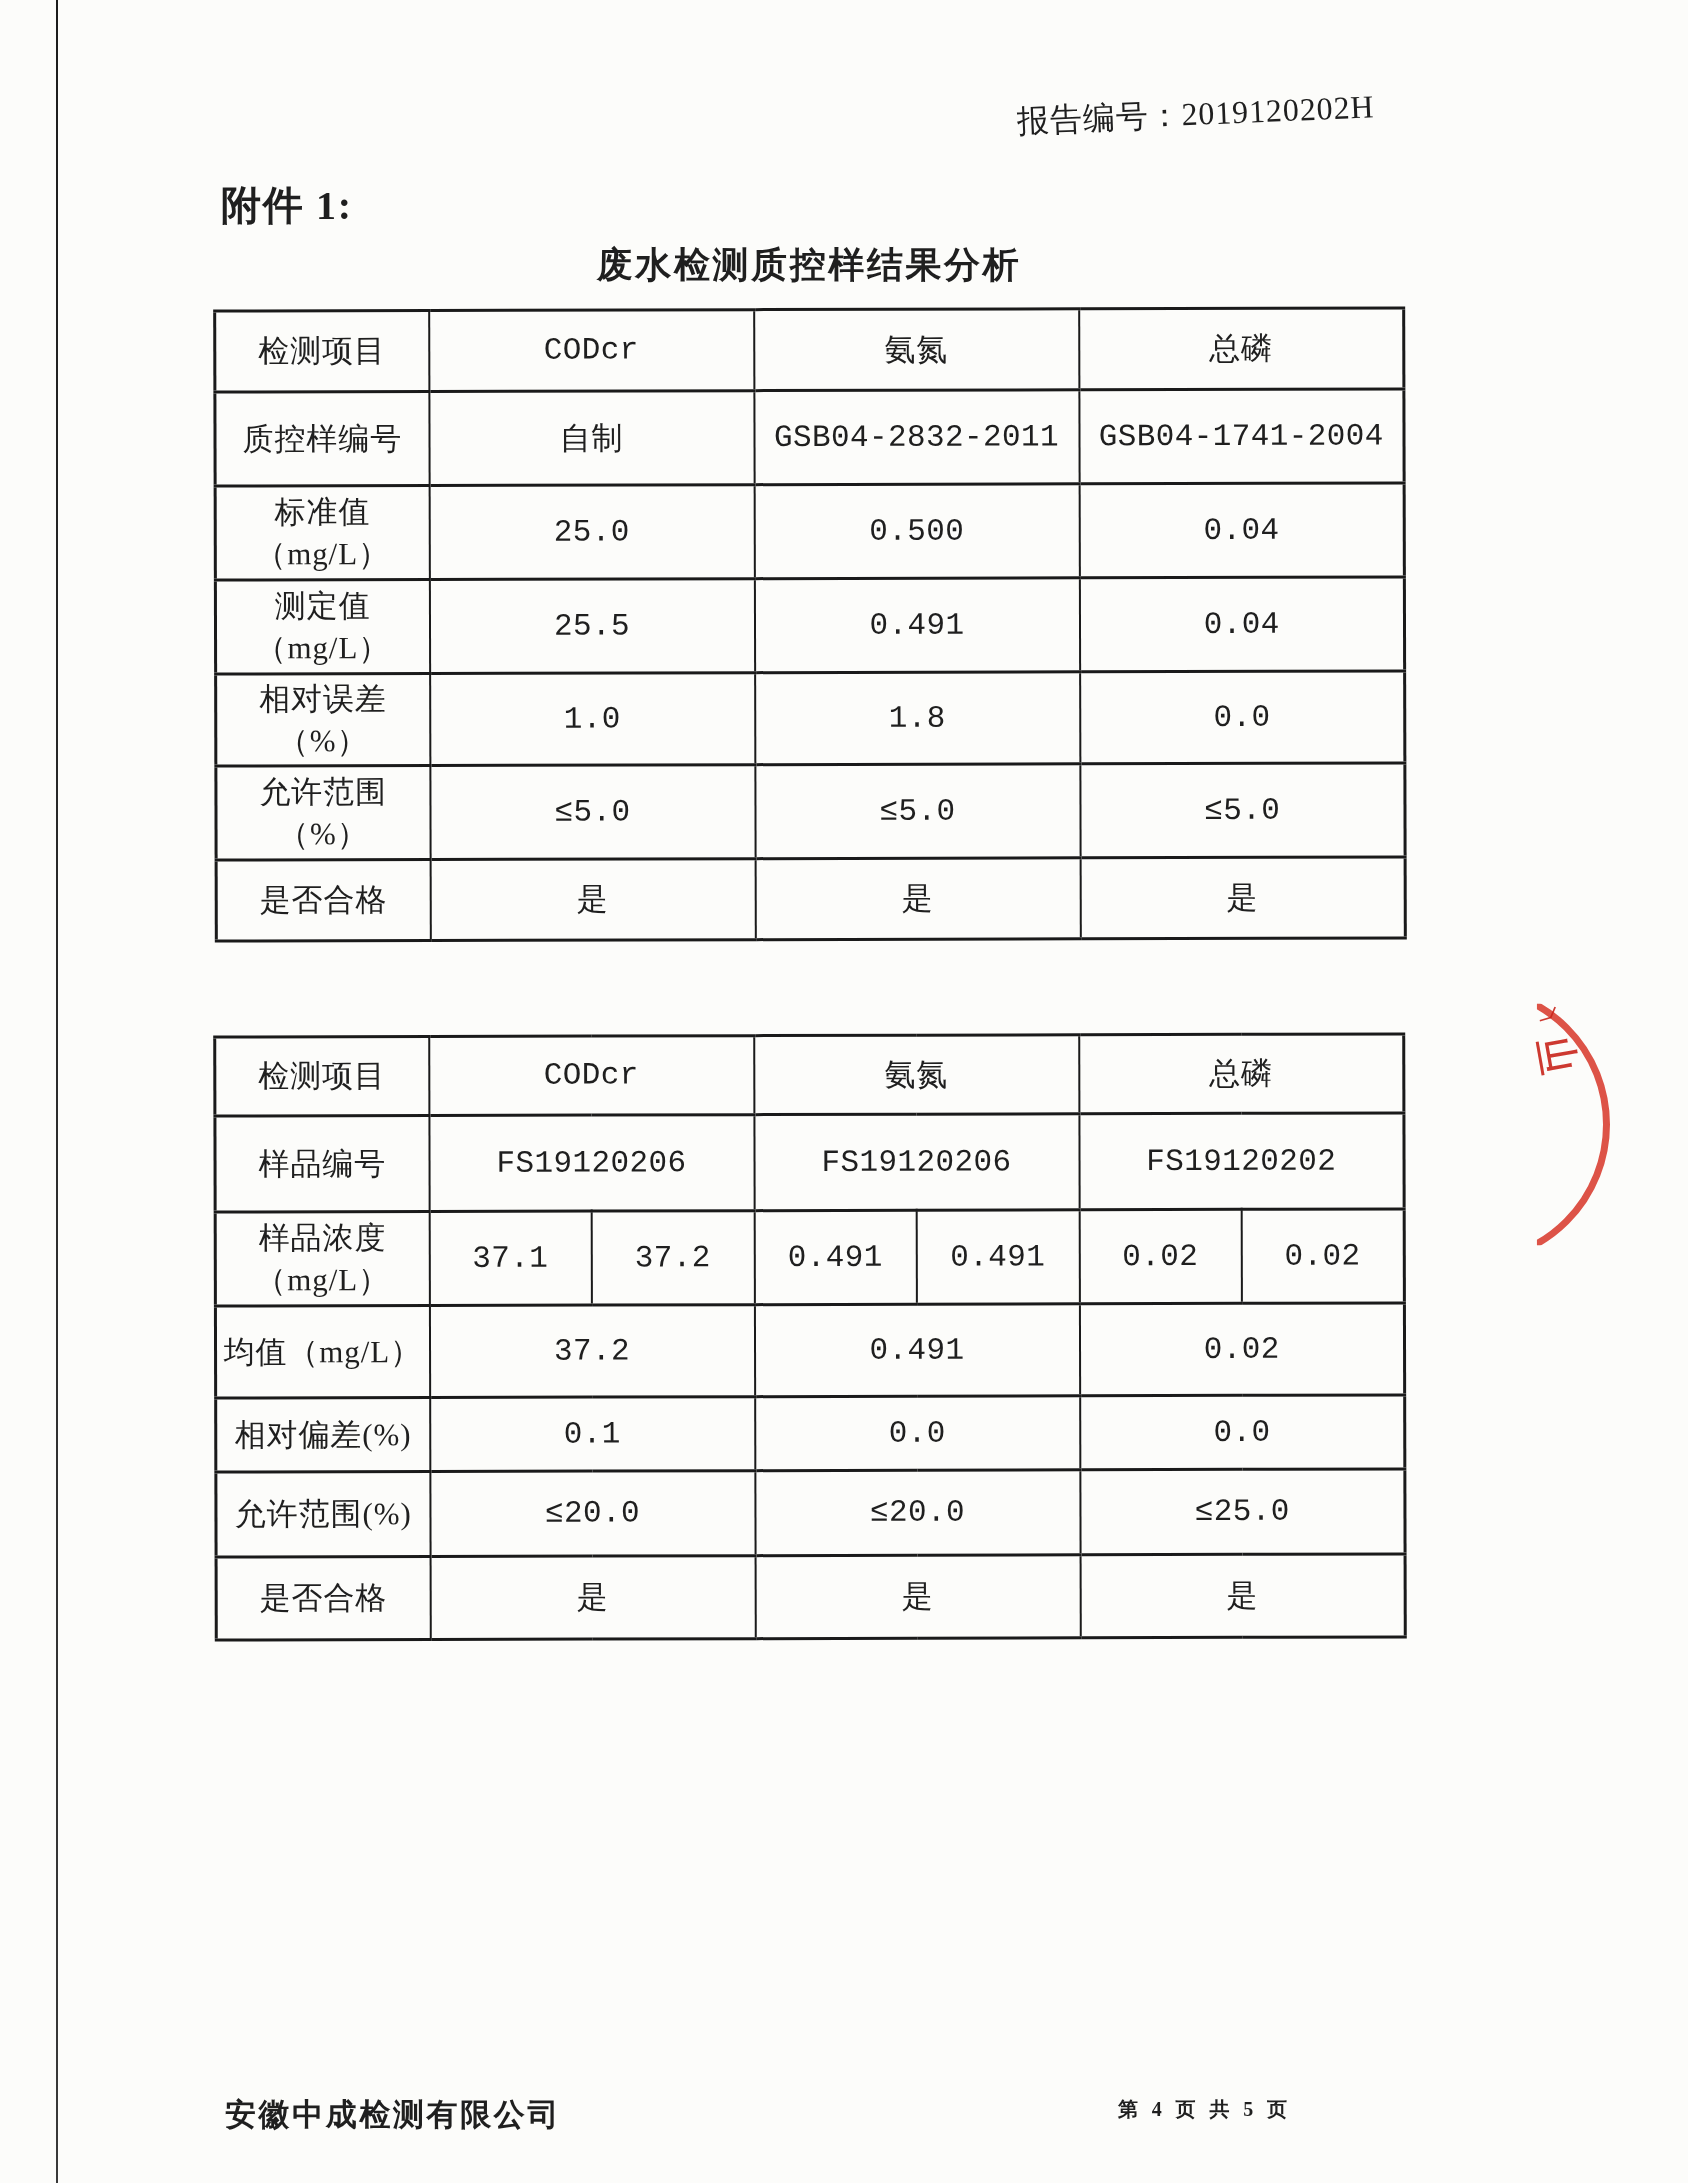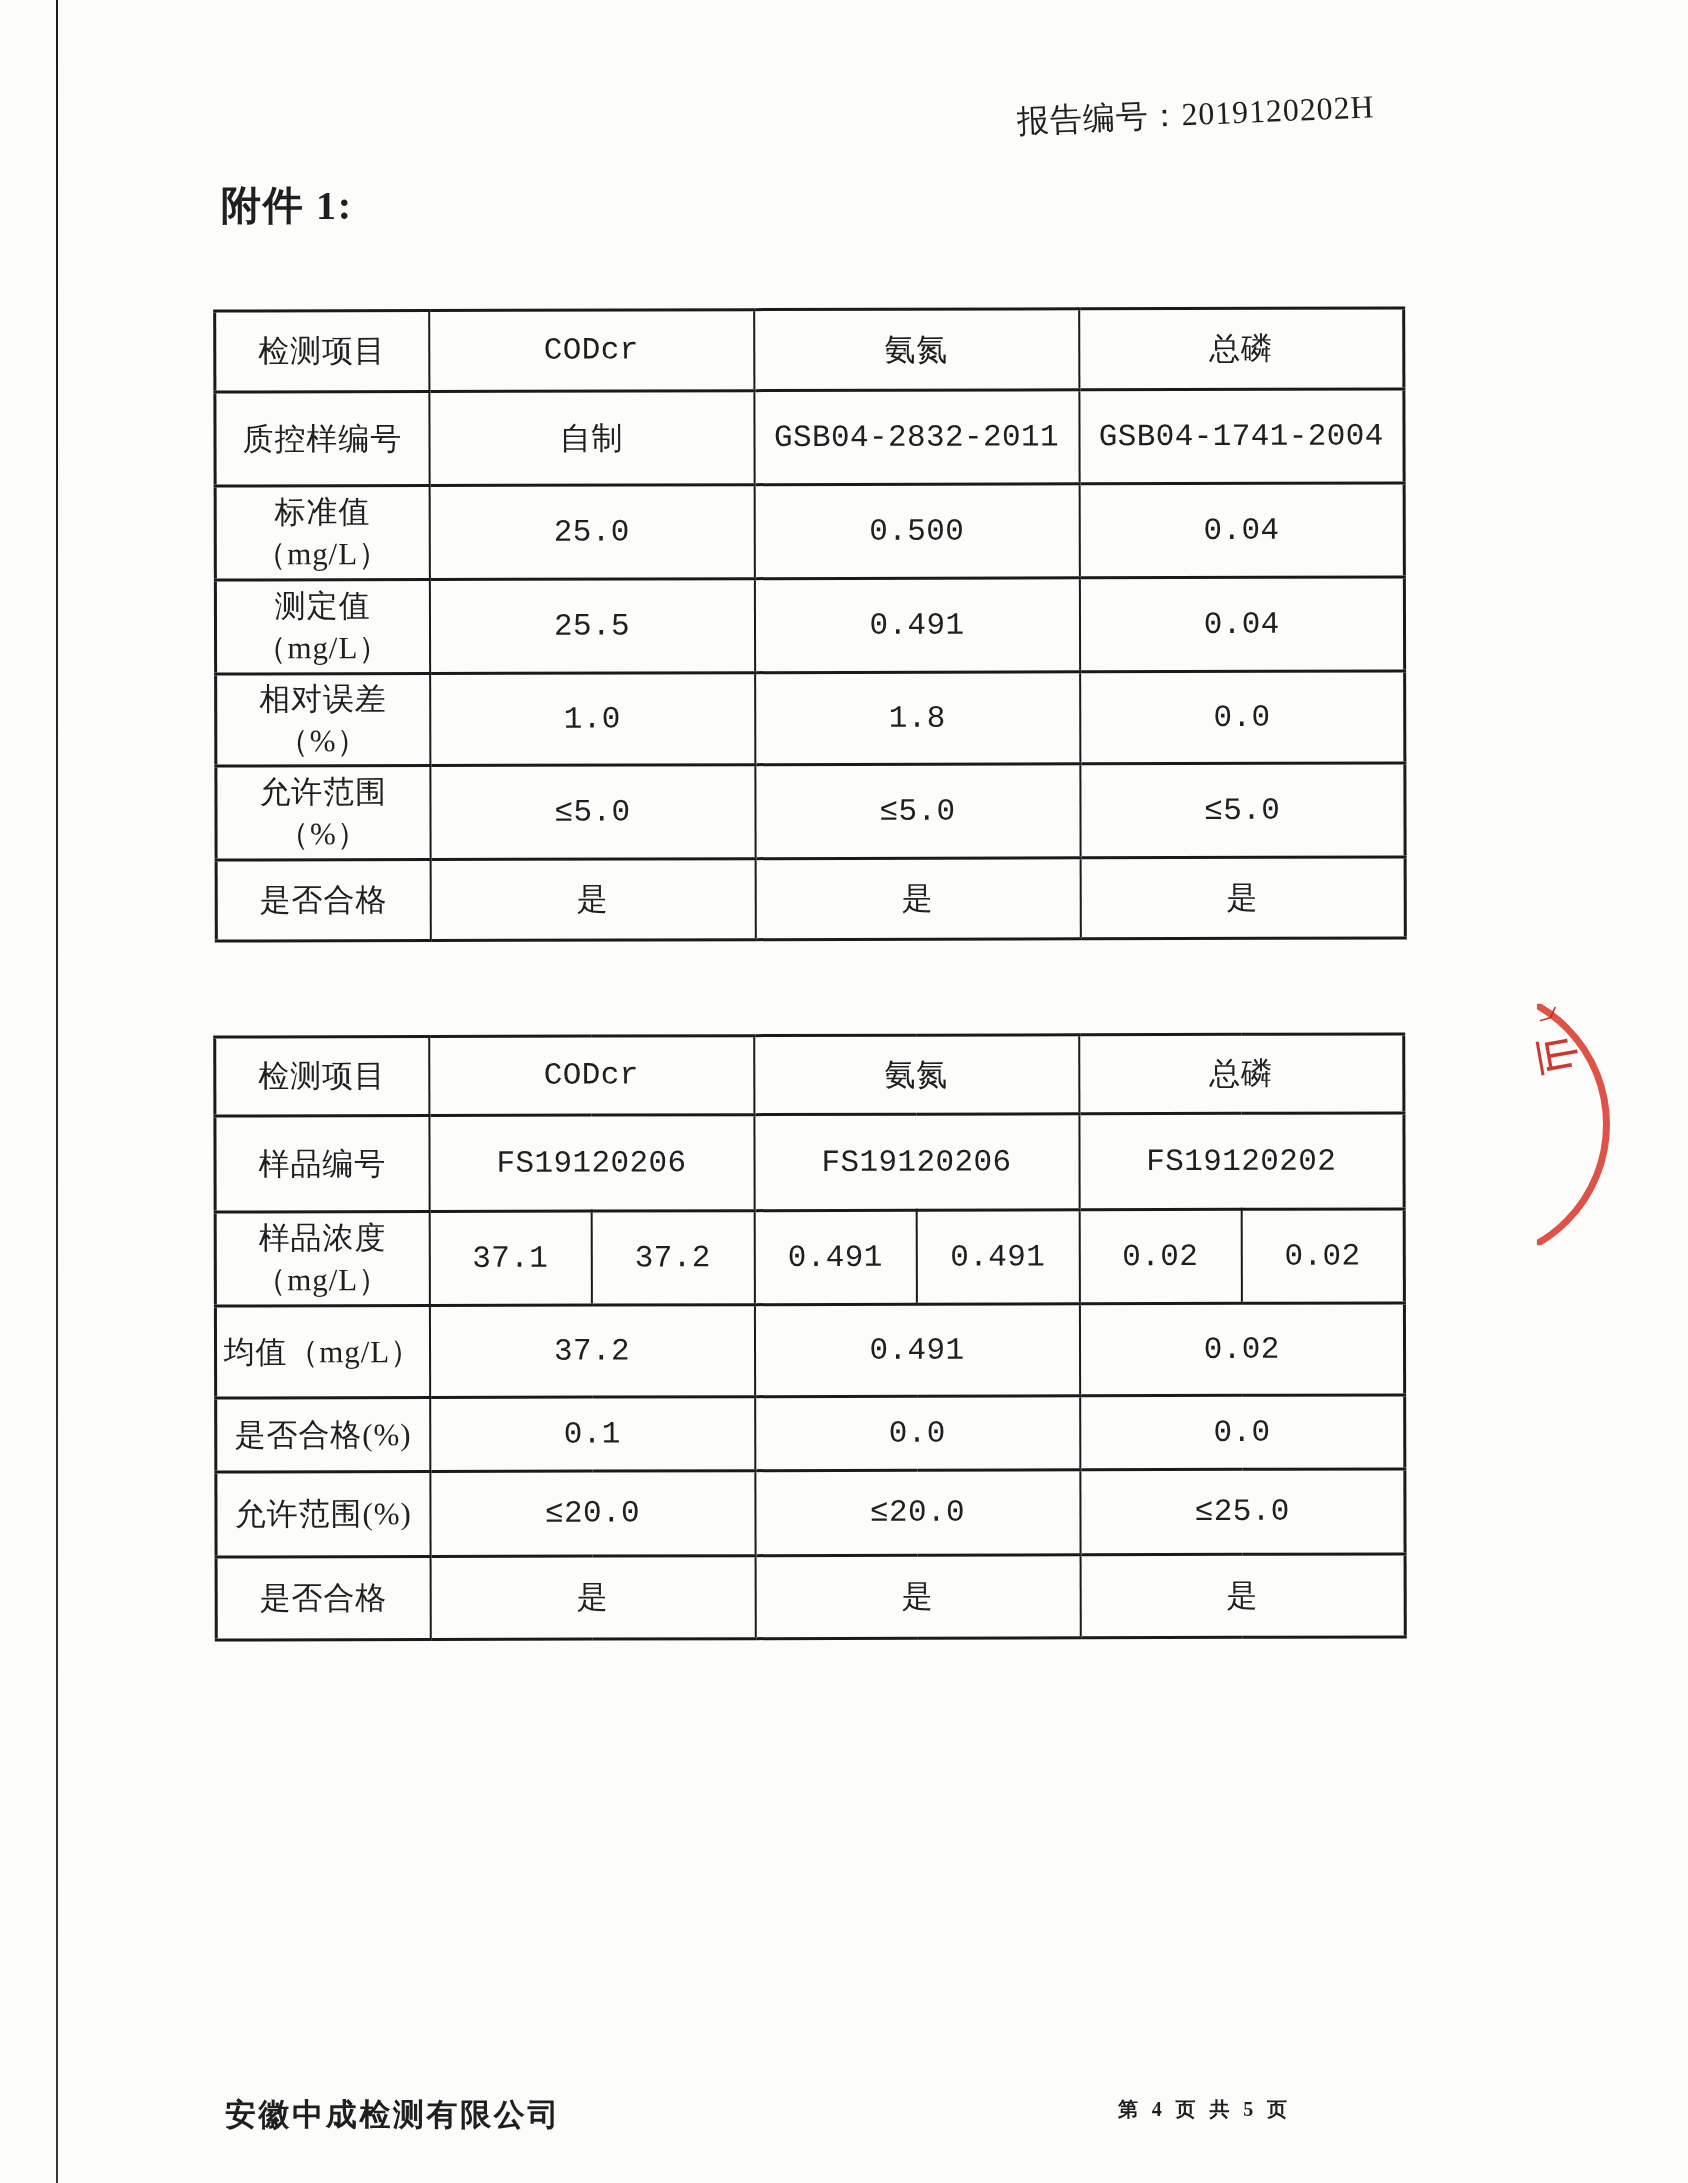--- a/index.html
+++ b/index.html
@@ -75,20 +75,21 @@
 </head>
 <body>
 
 <div class="page">
 
   <div class="scan-line"></div>
 
   <div class="report-no">报告编号：2019120202H</div>
   <div class="attachment">附件 1:</div>
 
+  <div class="tbl-title" id="title1">废水检测质控样结果分析</div>
   <table class="doc" id="table1">
     <colgroup>
         <col style="width:214px">
         <col style="width:325px">
         <col style="width:325px">
         <col style="width:325px">
       </colgroup>
     <tbody>
       <tr class="h185">
         <td class="lbl">检测项目</td>
@@ -172,21 +173,21 @@
         <td class="val">0.02</td>
         <td class="val">0.02</td>
       </tr>
       <tr class="h210">
         <td class="lbl">均值（mg/L）</td>
         <td class="val" colspan="2">37.2</td>
         <td class="val" colspan="2">0.491</td>
         <td class="val" colspan="2">0.02</td>
       </tr>
       <tr class="h170">
-        <td class="lbl">是否合格(%)</td>
+        <td class="lbl">相对偏差(%)</td>
         <td class="val" colspan="2">0.1</td>
         <td class="val" colspan="2">0.0</td>
         <td class="val" colspan="2">0.0</td>
       </tr>
       <tr class="h195">
         <td class="lbl">允许范围(%)</td>
         <td class="val" colspan="2">≤20.0</td>
         <td class="val" colspan="2">≤20.0</td>
         <td class="val" colspan="2">≤25.0</td>
       </tr>

